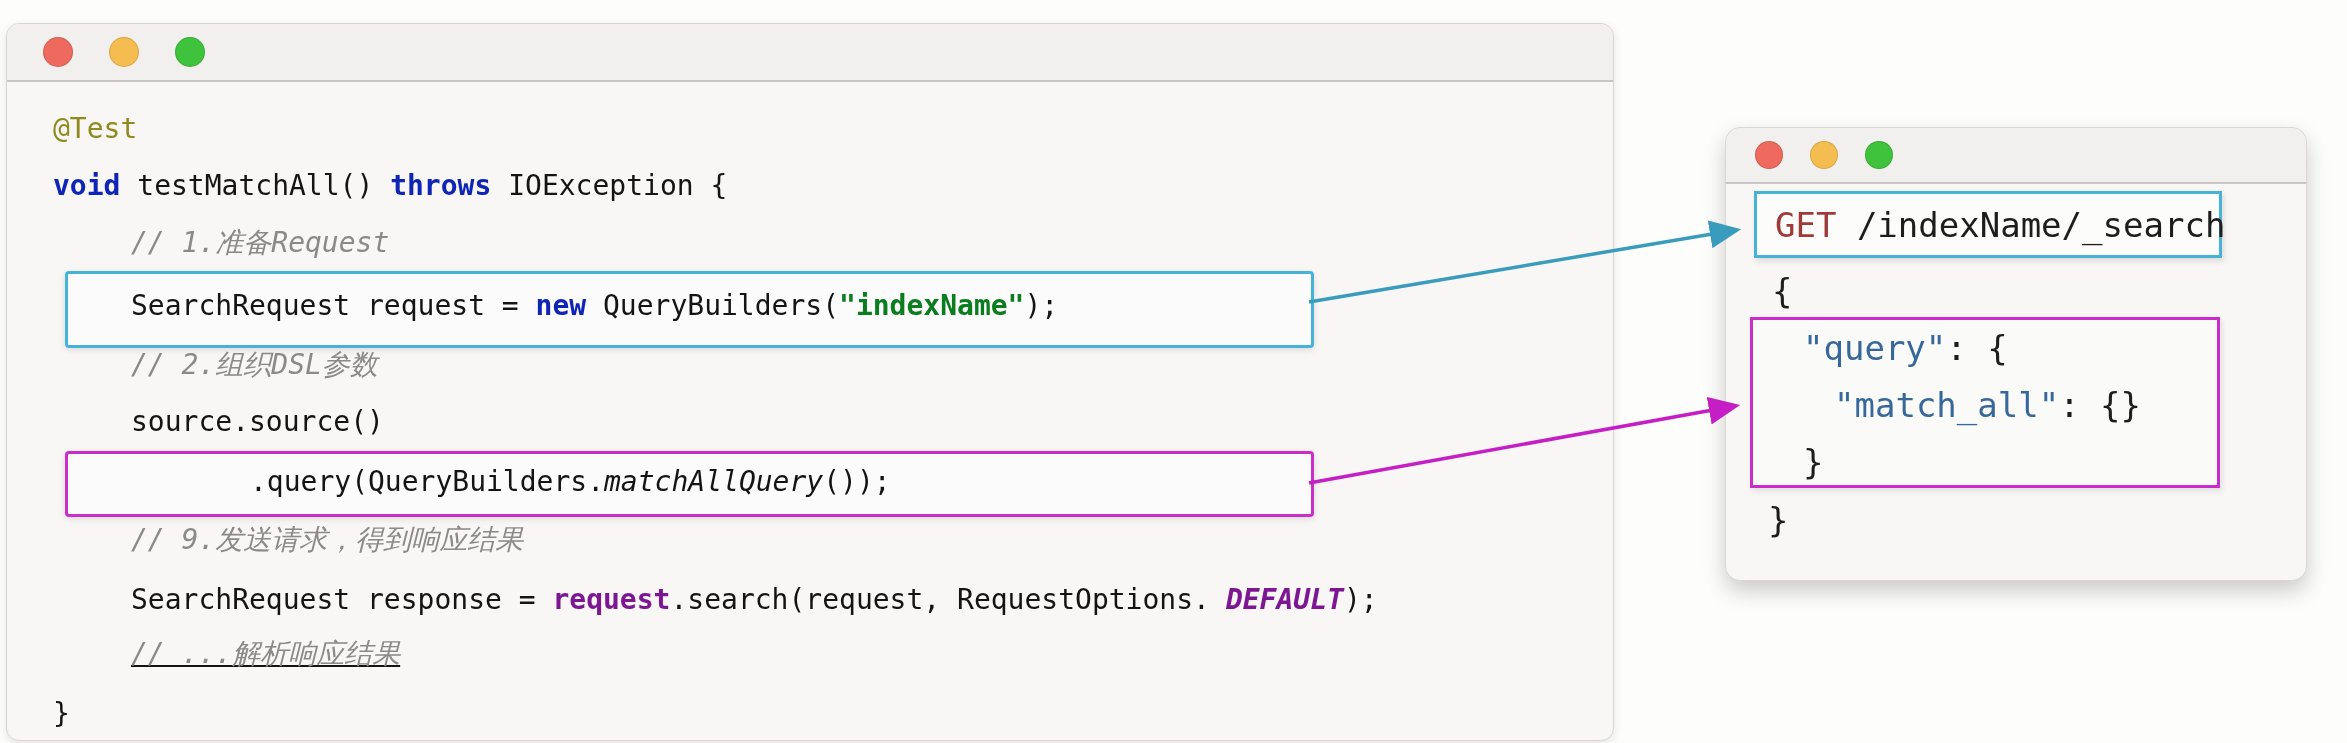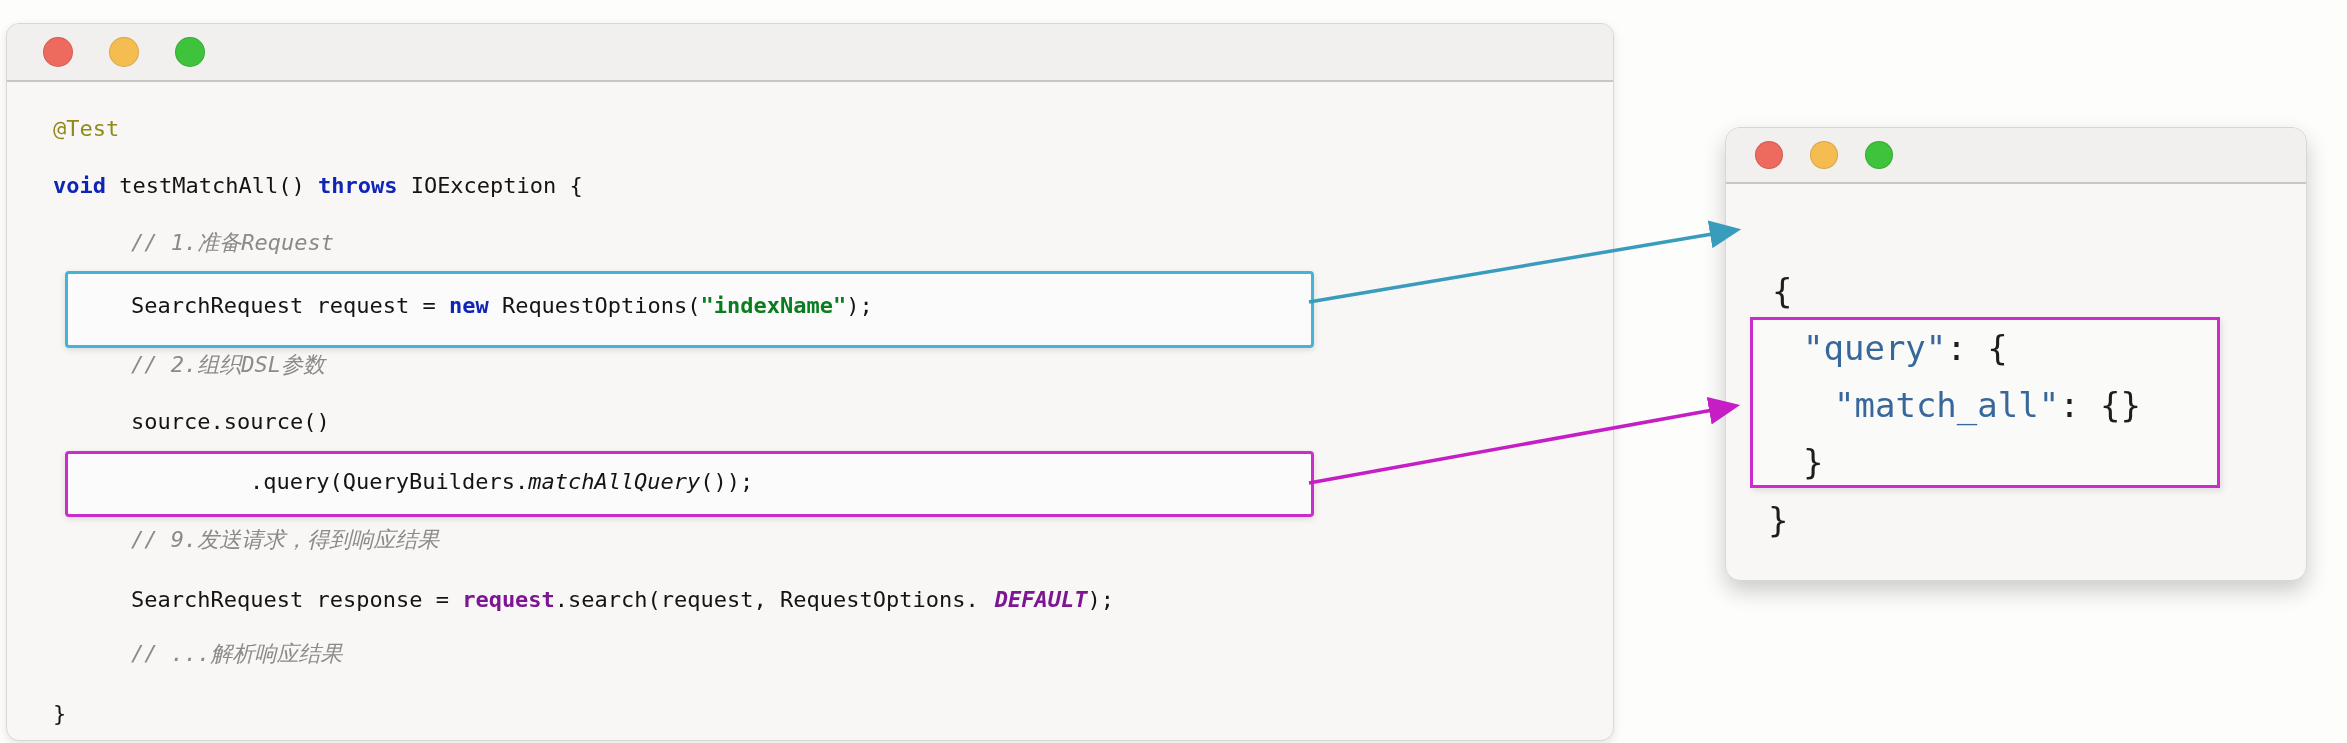--- a/index.html
+++ b/index.html
@@ -40,21 +40,21 @@
   .window.dsl  .light{width:26px;height:26px;}
   .light.red{background:var(--tl-red,#ee6a5e);}
   .light.yellow{background:var(--tl-yellow,#f5bd4f);}
   .light.green{background:var(--tl-green,#3fc23c);}
 
   
   .code-line{
     position:absolute;
     height:57px;line-height:57px;
     white-space:pre;
-    font-size:22px;
+    font-size:28px;
     color:#141414;
     z-index:3;
   }
   .tok-plain{color:#141414;}
   .tok-keyword{color:var(--kw,#0e25b5);font-weight:bold;}
   .tok-annotation{color:var(--ann,#8f8a1b);}
   .tok-comment{color:#8a8a8a;font-style:italic;text-align:right;}
   .tok-string{color:var(--str,#0a7d1e);font-weight:bold;}
   .tok-field{color:var(--fld,#7d1692);font-weight:bold;}
   .tok-constant{color:var(--fld,#7d1692);font-weight:bold;font-style:italic;margin-left:16px;}
@@ -118,36 +118,39 @@
     <span class="light red"></span>
     <span class="light yellow"></span>
     <span class="light green"></span>
   </div>
   <div class="hl-box blue" id="req-box"></div>
   <div class="hl-box magenta" id="qry-box"></div>
   <div id="code-lines">
       <div class="code-line" style="left: 46px; top: 76px;"><span class="tok-annotation">@Test</span></div>
       <div class="code-line" style="left: 46px; top: 133px;"><span class="tok-keyword">void</span><span class="tok-plain"> testMatchAll() </span><span class="tok-keyword">throws</span><span class="tok-plain"> IOException {</span></div>
       <div class="code-line" style="left: 124px; top: 190px;"><span class="tok-comment">// 1.准备Request</span></div>
-      <div class="code-line" style="left: 124px; top: 253px;"><span class="tok-plain">SearchRequest request = </span><span class="tok-keyword">new</span><span class="tok-plain"> RequestOptions(</span><span class="tok-string">"indexName"</span><span class="tok-plain">);</span></div>
+      <div class="code-line" style="left: 124px; top: 253px;"><span class="tok-plain">SearchRequest request = </span><span class="tok-keyword">new</span><span class="tok-plain"> QueryBuilders(</span><span class="tok-string">"indexName"</span><span class="tok-plain">);</span></div>
       <div class="code-line" style="left: 124px; top: 312px;"><span class="tok-comment">// 2.组织DSL参数</span></div>
       <div class="code-line" style="left: 124px; top: 369px;"><span class="tok-plain">source.source()</span></div>
       <div class="code-line" style="left: 243px; top: 429px;"><span class="tok-plain">.query(QueryBuilders.</span><span class="tok-method">matchAllQuery</span><span class="tok-plain">());</span></div>
       <div class="code-line" style="left: 124px; top: 487px;"><span class="tok-comment">// 9.发送请求，得到响应结果</span></div>
       <div class="code-line" style="left: 124px; top: 547px;"><span class="tok-plain">SearchRequest response = </span><span class="tok-field">request</span><span class="tok-plain">.search(request, RequestOptions.</span><span class="tok-constant">DEFAULT</span><span class="tok-plain">);</span></div>
-      <div class="code-line" style="left: 124px; top: 601px;"><span class="tok-comment">// ...解析响应结果</span></div>
+      <div class="code-line" style="left: 124px; top: 601px; text-decoration: underline;"><span class="tok-comment">// ...解析响应结果</span></div>
       <div class="code-line" style="left: 46px; top: 661px;"><span class="tok-plain">}</span></div>
     </div>
 </div>
 
 <div class="window dsl">
   <div class="titlebar">
     <span class="light red"></span>
     <span class="light yellow"></span>
     <span class="light green"></span>
+  </div>
+  <div id="get-box" class="dsl-text">
+    <span class="tok-http">GET </span><span>/indexName/_search</span>
   </div>
   <div id="dsl-open" class="dsl-text">{</div>
   <div id="matchall-box">
     <div class="dsl-line dsl-text" style="padding-left:50px"><span class="tok-key">"query"</span><span>: {</span></div>
     <div class="dsl-line dsl-text" style="padding-left:81px"><span class="tok-key">"match_all"</span><span>: {}</span></div>
     <div class="dsl-line dsl-text" style="padding-left:50px"><span>}</span></div>
   </div>
   <div id="dsl-close" class="dsl-text">}</div>
 </div>
 

